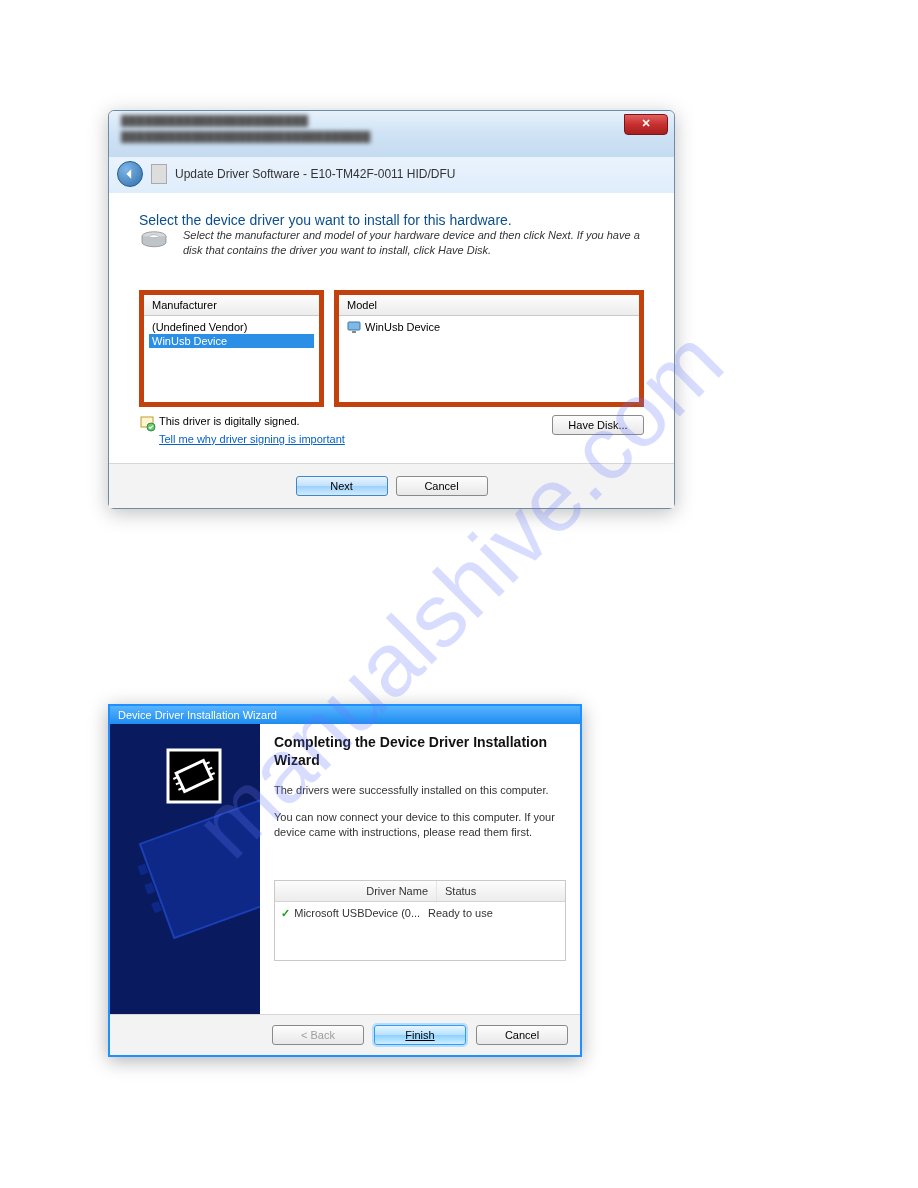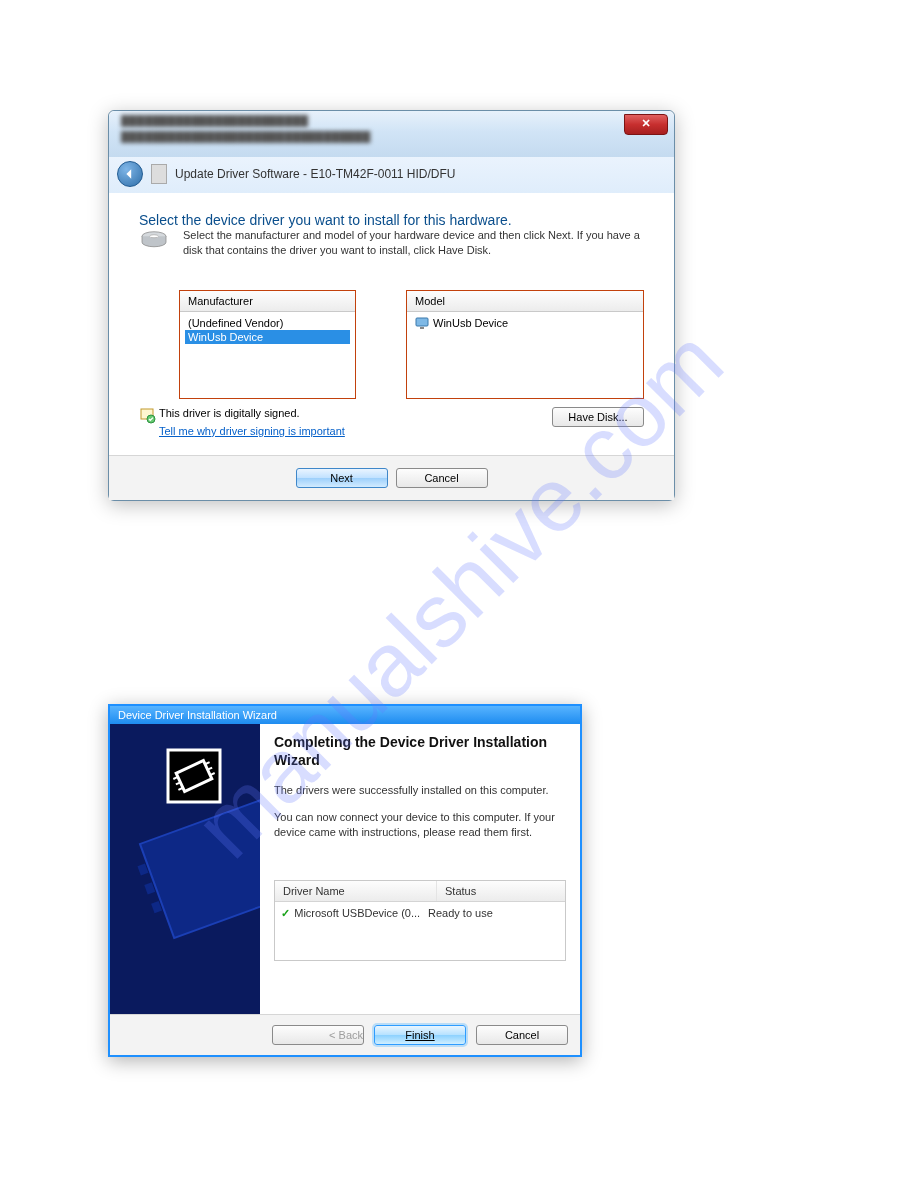--- a/index.html
+++ b/index.html
@@ -70,25 +70,25 @@
     background: radial-gradient(circle at 35% 30%,#7fb6e8,#2f6ea8);
     border:1px solid #1f5a91;
     display:flex;align-items:center;justify-content:center;
     cursor:pointer;
   }
   .back-btn svg{fill:#fff;width:12px;height:12px;}
   .device-icon{width:14px;height:18px;background:#ddd;border:1px solid #aaa;}
   .nav-title{color:#333;font-size:12px;}
   .win1-body{padding:18px 30px 18px 30px;}
   .heading1{color:#0a4e8c;font-size:14px;}
-  .instr-row{display:flex;gap:14px;align-items:flex-start;margin-bottom:32px;}
+  .instr-row{display:flex;gap:14px;align-items:flex-start;margin-bottom:32px;font-style:italic;}
   .drive-icon{width:30px;height:24px;}
   .instr-text{font-size:11px;color:#333;line-height:1.35;flex:1;}
   .lists-row{display:flex;gap:10px;}
-  .listbox{border:1px solid #c2410c;margin-left:40px;}
+  .listbox{border:5px solid #c2410c;}
   .listbox.manu{width:175px;}
   .listbox.model{flex:1;}
   .listbox-header{background:linear-gradient(#fdfdfd,#ececec);border-bottom:1px solid #c9c9c9;padding:4px 8px;font-size:11px;}
   .listbox-body{height:78px;background:#fff;padding:4px 5px;font-size:11px;}
   .list-item{padding:1px 3px;cursor:pointer;}
   .list-item.sel{background:#2a8fe5;color:#fff;}
   .model-row{display:flex;align-items:center;gap:4px;}
   .model-row svg{flex-shrink:0;}
   .signed-row{display:flex;justify-content:space-between;align-items:flex-start;margin-top:8px;}
   .signed-left{display:flex;gap:2px;align-items:flex-start;}
@@ -131,31 +131,31 @@
     background:#0a1a5e;
     position:relative;
     overflow:hidden;
   }
   .wiz-image svg{position:absolute;}
   .wiz-content{flex:1;padding:10px 14px 8px 14px;font-size:11px;color:#333;}
   .wiz-heading{font-weight:bold;font-size:14px;color:#111;margin:0 0 14px 0;line-height:1.25;}
   .wiz-p{margin:0 0 12px 0;line-height:1.35;}
   .driver-table{border:1px solid #c9c9c9;margin-top:40px;}
   .driver-table .thead{display:flex;background:linear-gradient(#fdfdfd,#ececec);border-bottom:1px solid #d4d4d4;}
-  .driver-table .th{padding:4px 8px;font-size:11px;}
+  .driver-table .th{padding:4px 8px;font-size:11px;text-align:right;}
   .driver-table .th:first-child{width:145px;border-right:1px solid #e4e4e4;}
   .driver-table .tbody{min-height:50px;padding:4px 0;}
   .driver-table .tr{display:flex;padding:1px 6px;align-items:center;}
   .driver-table .td1{width:147px;display:flex;align-items:center;gap:4px;}
   .check{color:#1aa21a;font-weight:bold;}
   .win2-footer{
     border-top:1px solid #d6d6d6;padding:10px 12px;
     display:flex;justify-content:flex-end;gap:10px;background:#f3f3f3;
   }
-  .std-btn.disabled{color:#9d9d9d;cursor:default;text-align:right;}
+  .std-btn.disabled{color:#9d9d9d;cursor:default;}
   .std-btn.finish{
     border:1px solid #2e9cff;
     background:linear-gradient(#e9f6ff,#b8e2ff 48%,#8ed2ff 52%,#cfeeff);
     box-shadow:0 0 0 2px rgba(80,180,255,.35);
     text-decoration:underline;
   }
 </style>
 </head>
 <body>
 

